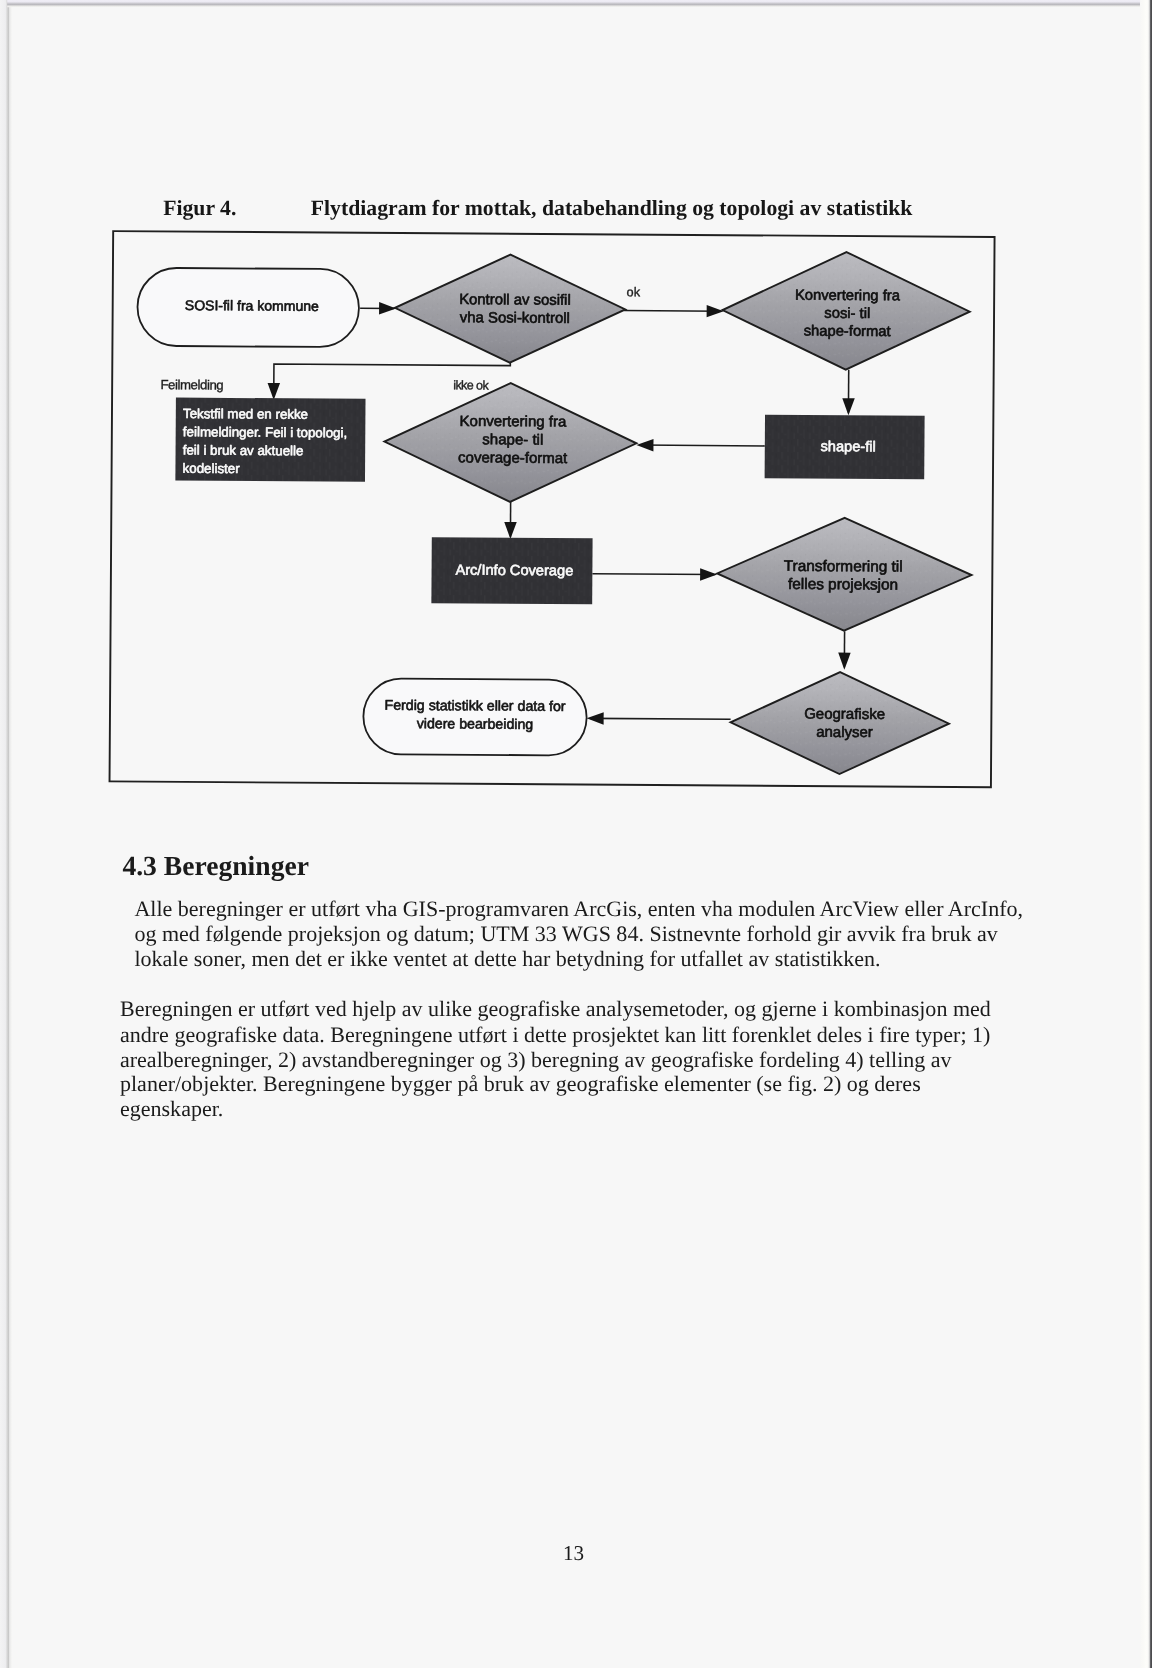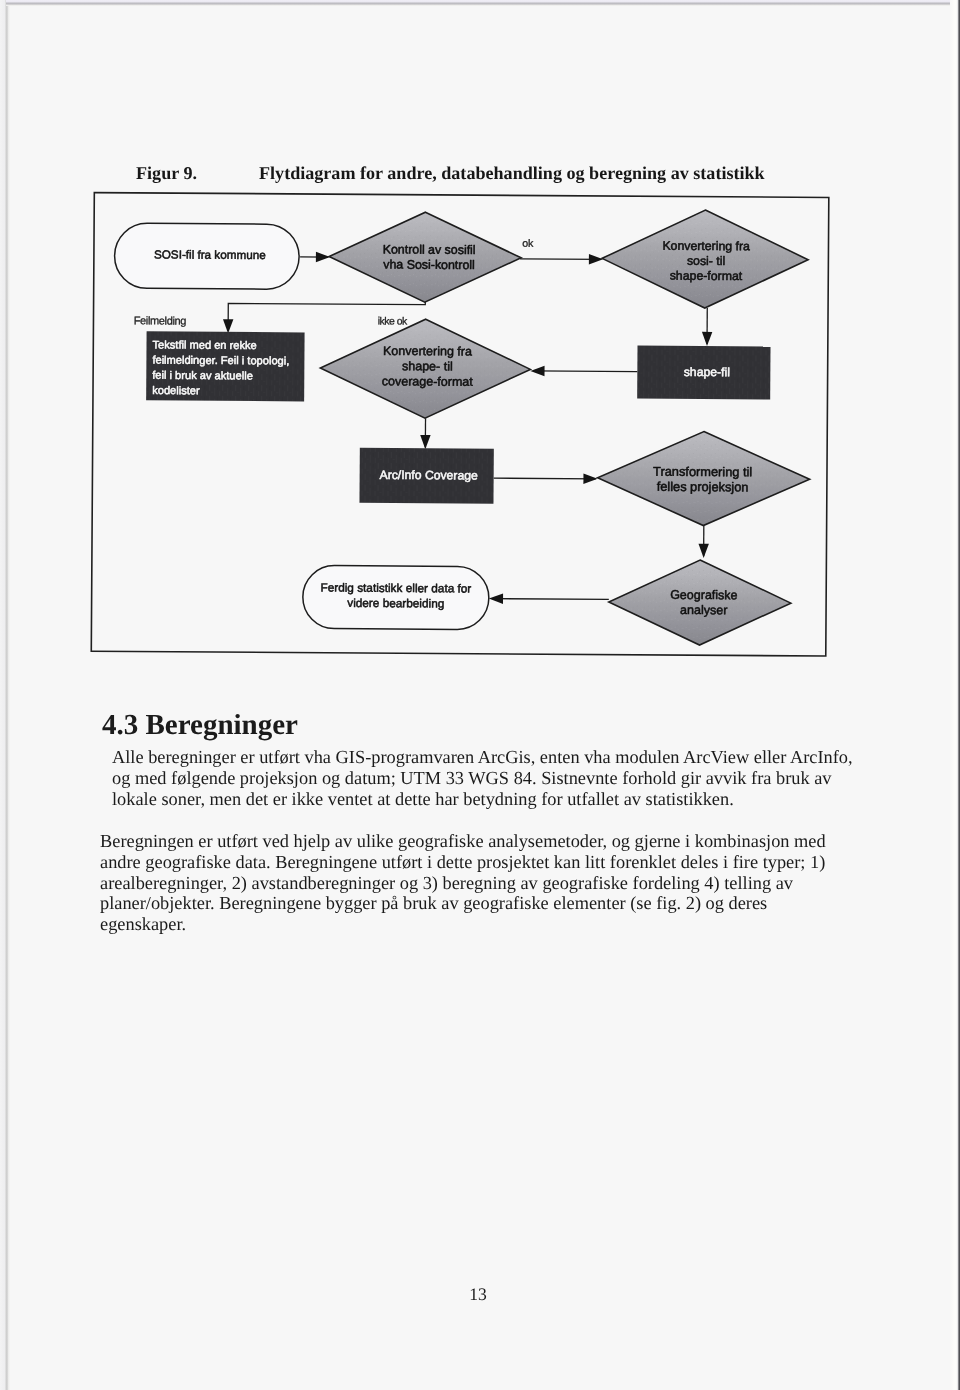--- a/index.html
+++ b/index.html
@@ -27,22 +27,22 @@
 <body>
 
 <div class="scan">
   <div class="paper"></div>
   <div class="paper-body"></div>
   <div class="edge-left"></div>
   <div class="edge-top"></div>
   <div class="edge-right"></div>
 </div>
 
-<div class="figlabel" style="left:136px;top:163px;font-size:18.1px;">Figur 9.</div>
-<div class="figlabel" style="left:259px;top:163px;font-size:18.1px;">Flytdiagram for andre, databehandling og beregning av statistikk</div>
+<div class="figlabel" style="left:136px;top:163px;font-size:18.1px;">Figur 4.</div>
+<div class="figlabel" style="left:259px;top:163px;font-size:18.1px;">Flytdiagram for mottak, databehandling og topologi av statistikk</div>
 
 <svg id="diagram" width="960" height="700" viewBox="0 0 960 700">
     <defs>
 <linearGradient id="greyGrad" x1="0" y1="0" x2="0" y2="1">
   <stop offset="0" stop-color="#bcbcc1"></stop>
   <stop offset="0.18" stop-color="#b3b3b8"></stop>
   <stop offset="0.46" stop-color="#a2a2a7"></stop>
   <stop offset="0.76" stop-color="#93939a"></stop>
   <stop offset="1" stop-color="#87878d"></stop>
 </linearGradient>
@@ -164,19 +164,19 @@
         </g>
       </g>
       <g>
         <text x="521" y="245" font-family="&quot;Liberation Sans&quot;, sans-serif" font-size="10.6" letter-spacing="0" fill="#1e1e1e" stroke="#1e1e1e" stroke-width="0.3" paint-order="stroke">ok</text>
         <text x="133" y="325" font-family="&quot;Liberation Sans&quot;, sans-serif" font-size="11" letter-spacing="-0.35" fill="#1e1e1e" stroke="#1e1e1e" stroke-width="0.3" paint-order="stroke">Feilmelding</text>
         <text x="377" y="323.5" font-family="&quot;Liberation Sans&quot;, sans-serif" font-size="10.4" letter-spacing="-0.45" fill="#1e1e1e" stroke="#1e1e1e" stroke-width="0.3" paint-order="stroke">ikke ok</text>
       </g>
     </g>
   </svg>
 
-<div class="body-text" style="left:102px;top:709px;font-size:29px;font-weight:bold;">4.3 Beregninger</div>
+<div class="body-text" style="left:102px;top:709px;font-size:23px;font-weight:bold;">4.3 Beregninger</div>
 
 <div class="body-text" style="left:112px;top:747px;width:752px;font-size:18.35px;line-height:21.1px;">Alle beregninger er utført vha GIS-programvaren ArcGis, enten vha modulen ArcView eller ArcInfo, og med følgende projeksjon og datum; UTM 33 WGS 84. Sistnevnte forhold gir avvik fra bruk av lokale soner, men det er ikke ventet at dette har betydning for utfallet av statistikken.</div>
 
 <div class="body-text" style="left:100px;top:831px;width:752px;font-size:18.35px;line-height:20.8px;">Beregningen er utført ved hjelp av ulike geografiske analysemetoder, og gjerne i kombinasjon med andre geografiske data. Beregningene utført i dette prosjektet kan litt forenklet deles i fire typer; 1) arealberegninger, 2) avstandberegninger og 3) beregning av geografiske fordeling 4) telling av planer/objekter. Beregningene bygger på bruk av geografiske elementer (se fig. 2) og deres egenskaper.</div>
 
 <div class="body-text" style="left:-2px;top:1284px;width:960px;text-align:center;font-size:17.6px;">13</div>
 
 </body></html>

